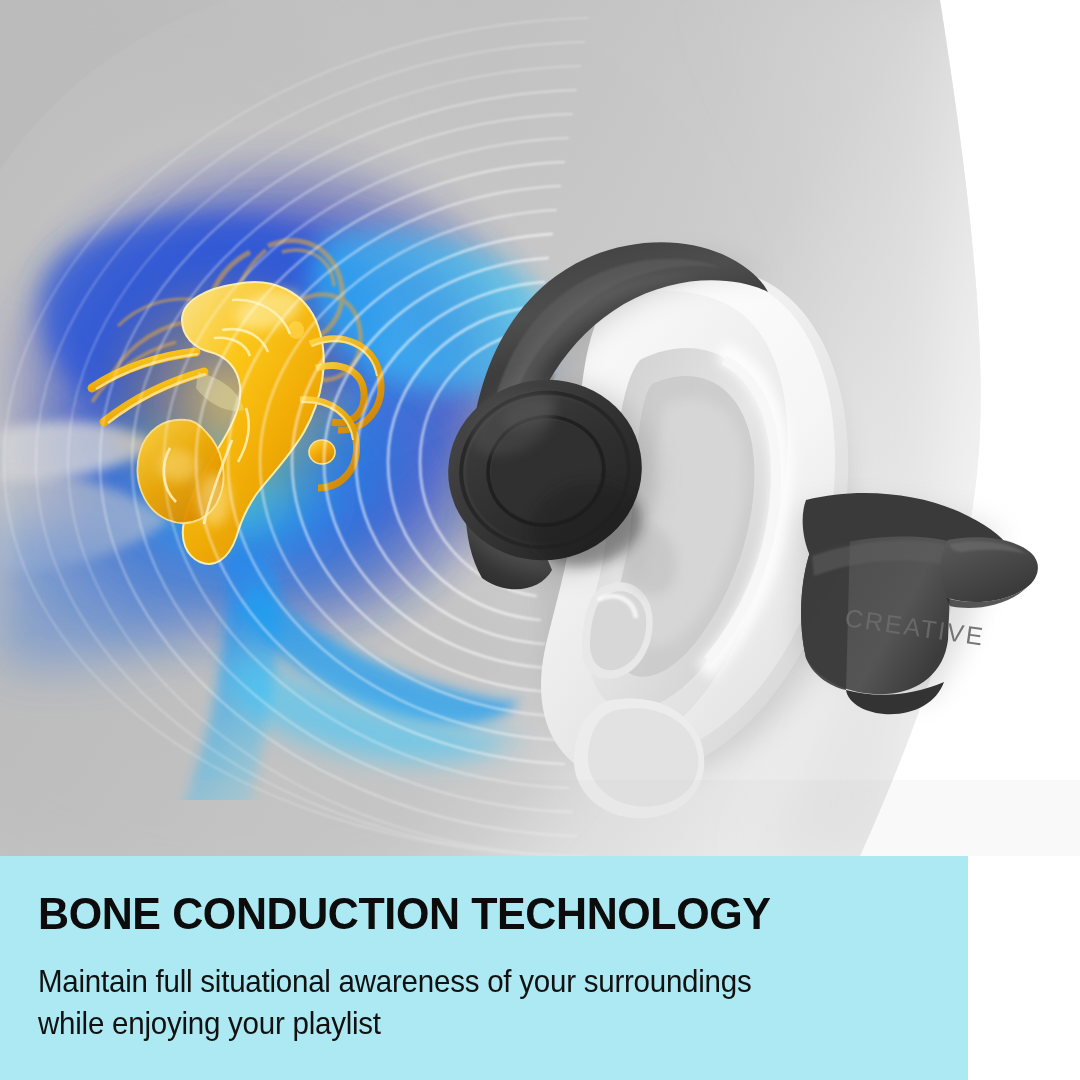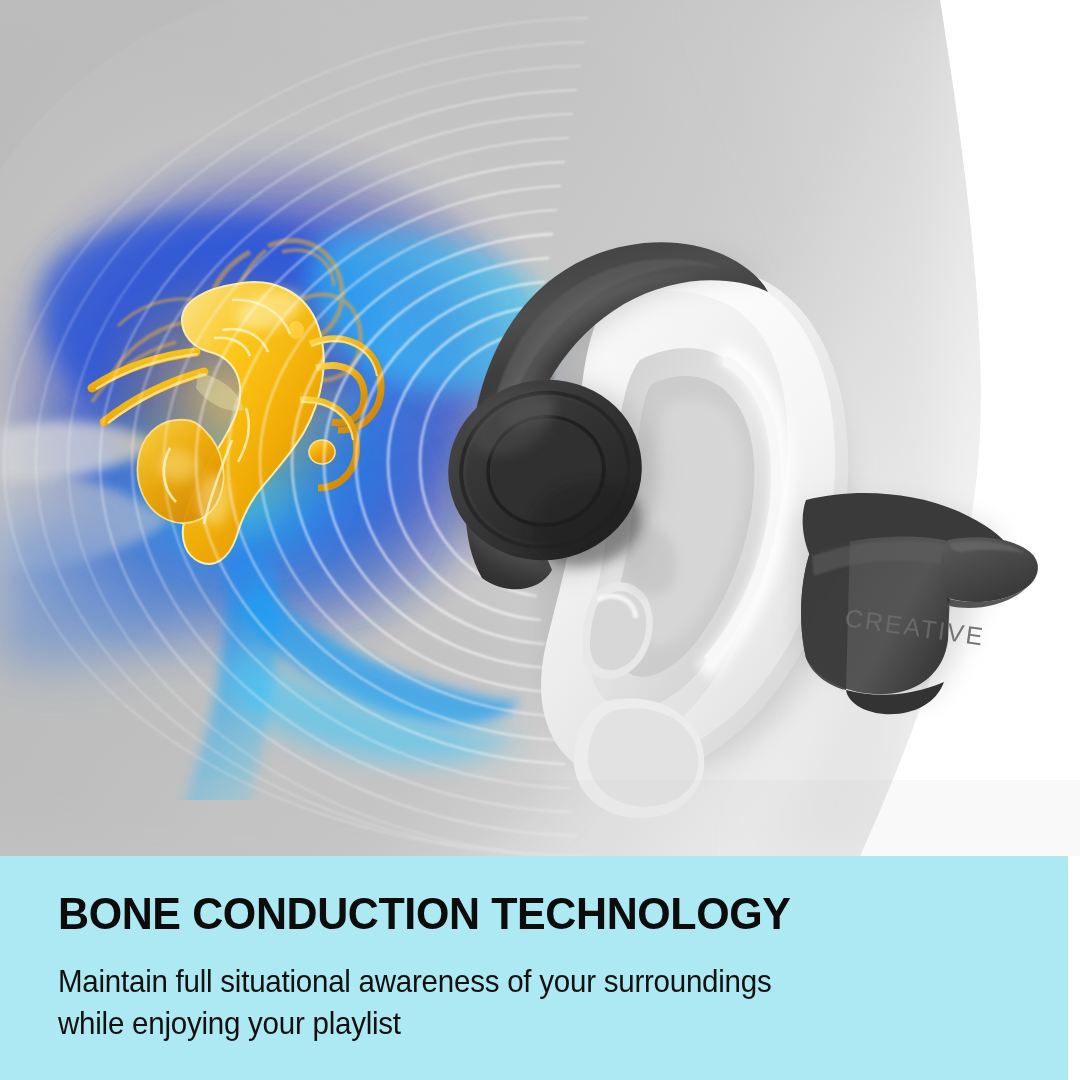--- a/index.html
+++ b/index.html
@@ -30,25 +30,25 @@
     overflow: hidden;
     background: #ffffff;
   }
   #hero svg { display: block; }
 
   
   #caption-bar {
     position: absolute;
     left: 0;
     top: 856px;
-    width: 1068px;
+    width: 968px;
     height: 224px;
     background: #ade9f2;
     box-sizing: border-box;
-    padding: 34px 58px 0 58px;
+    padding: 34px 58px 0 38px;
   }
   #headline {
     margin: 0;
     font-family: "Liberation Sans", sans-serif;
     font-weight: 700;
     font-size: 45px;
     line-height: 48px;
     letter-spacing: -0.4px;
     color: #0c0c0c;
     transform: scaleX(0.955);

